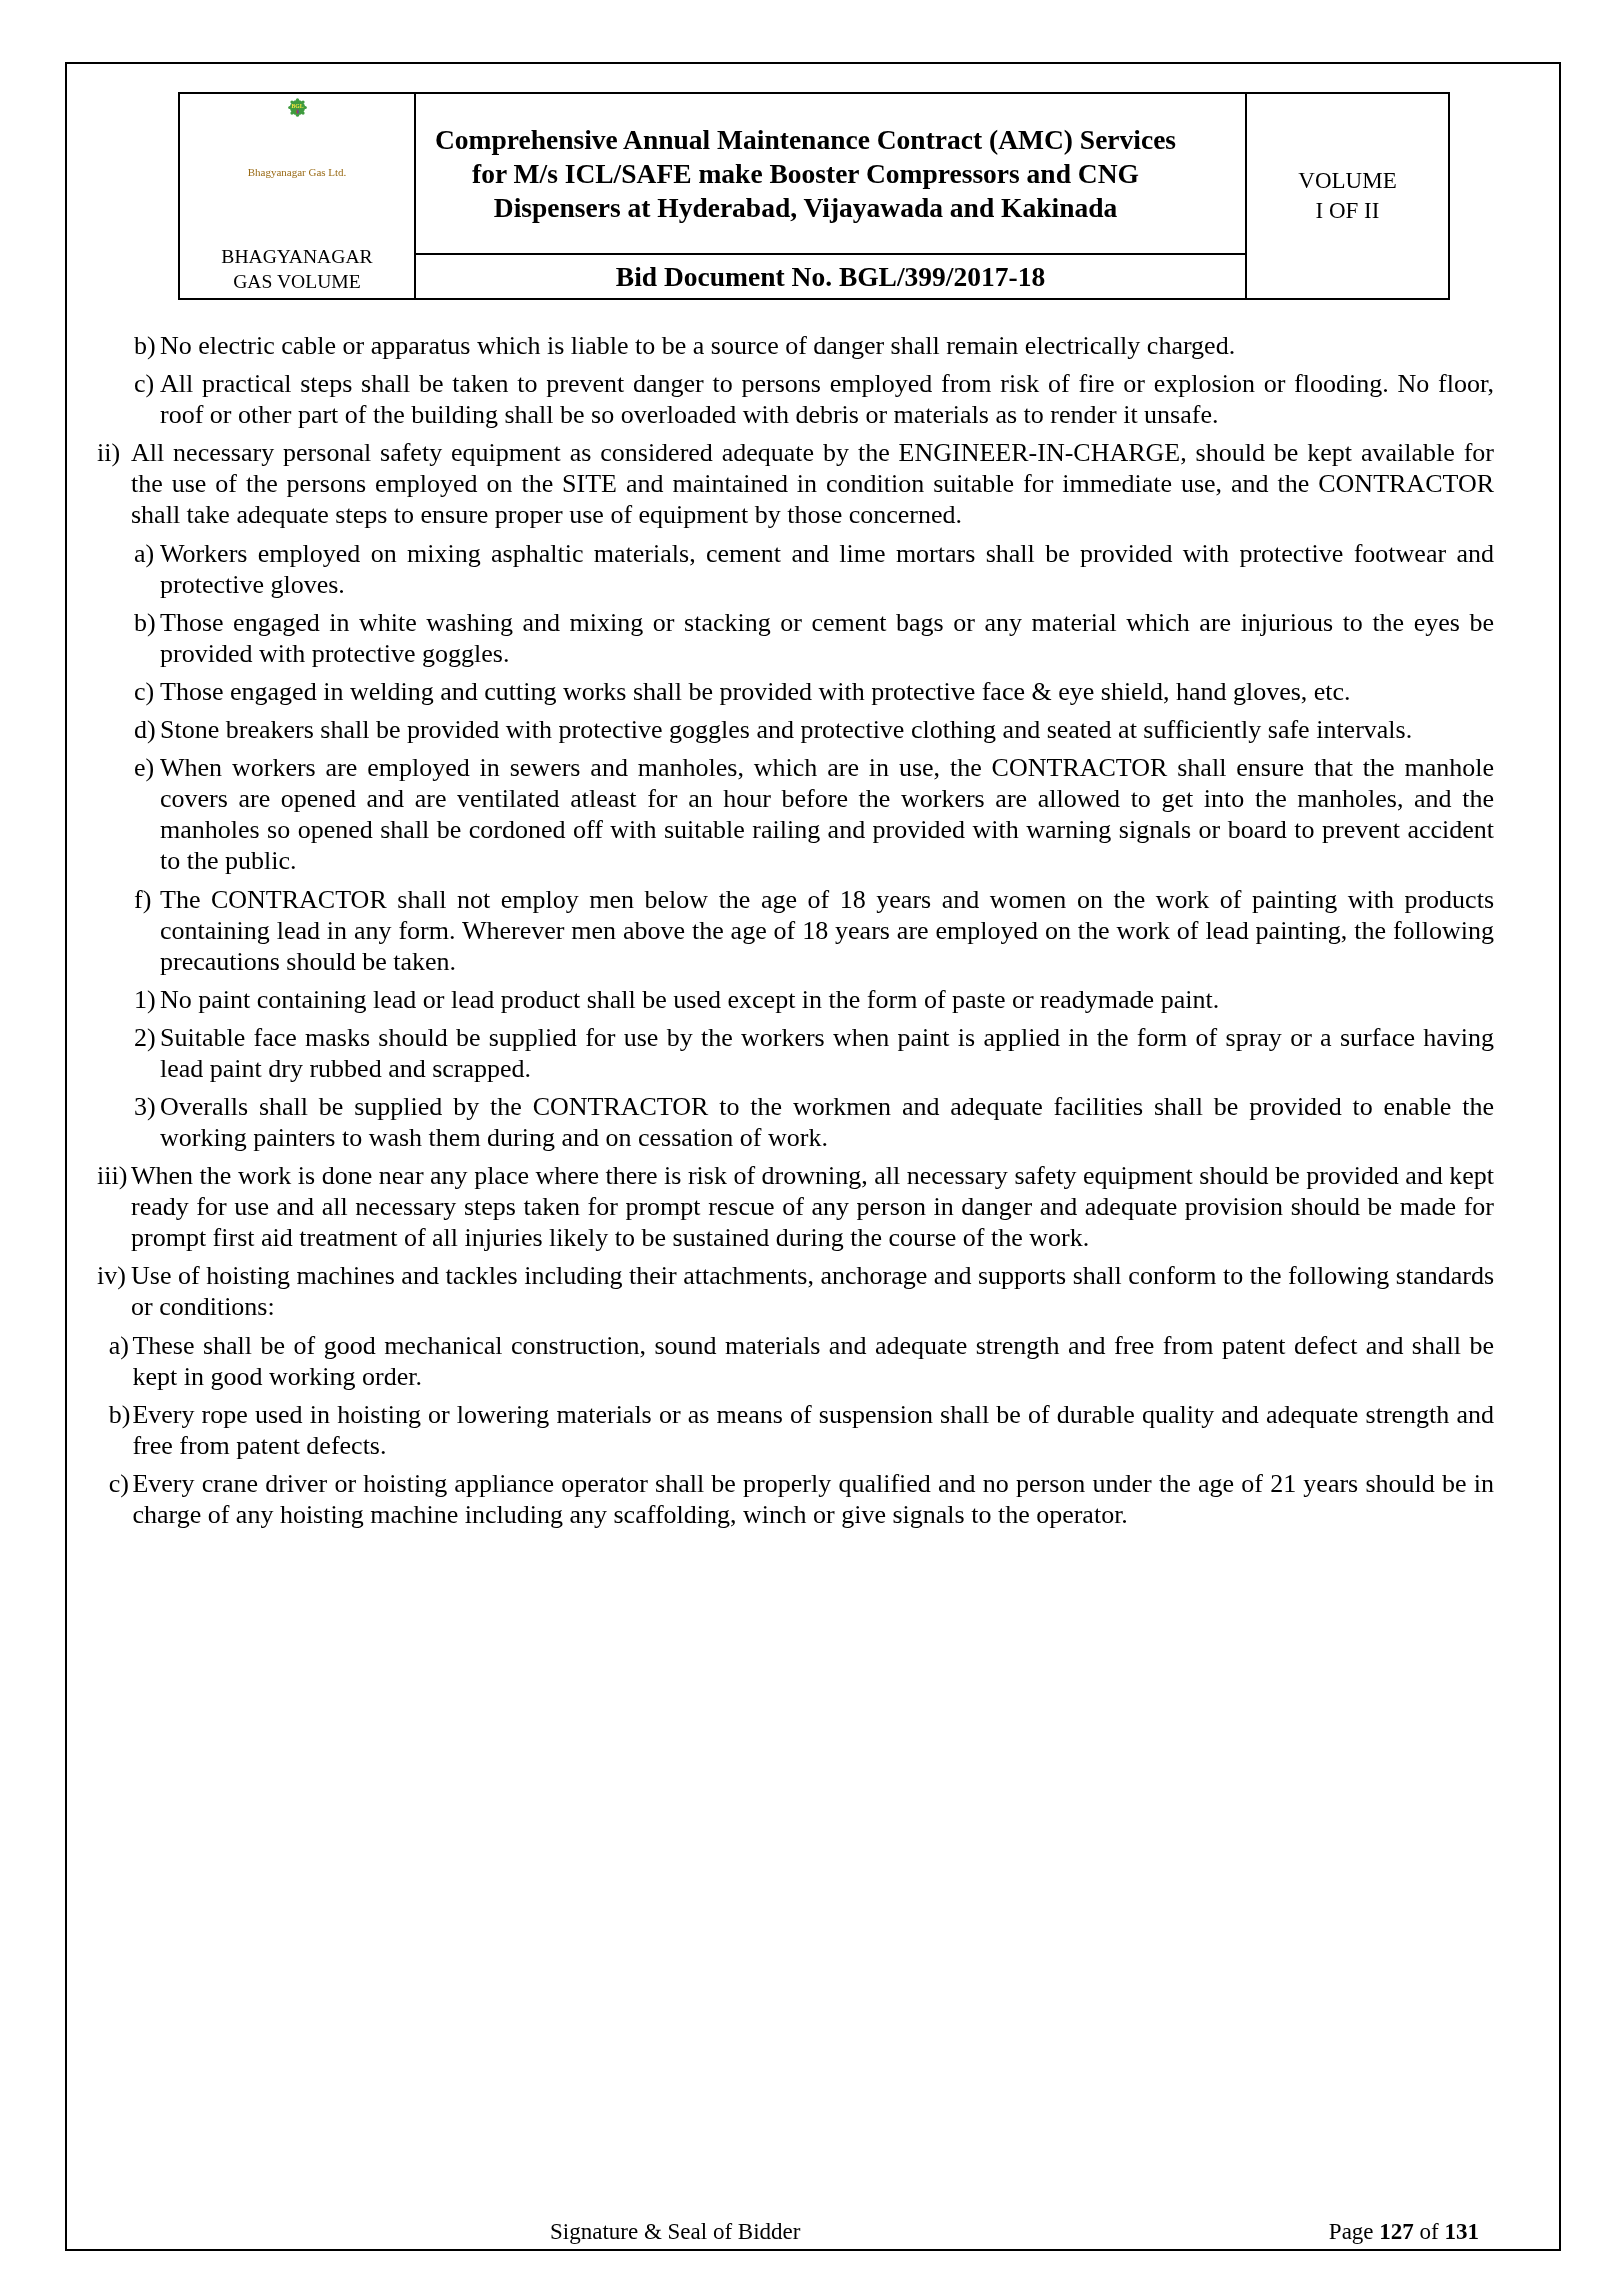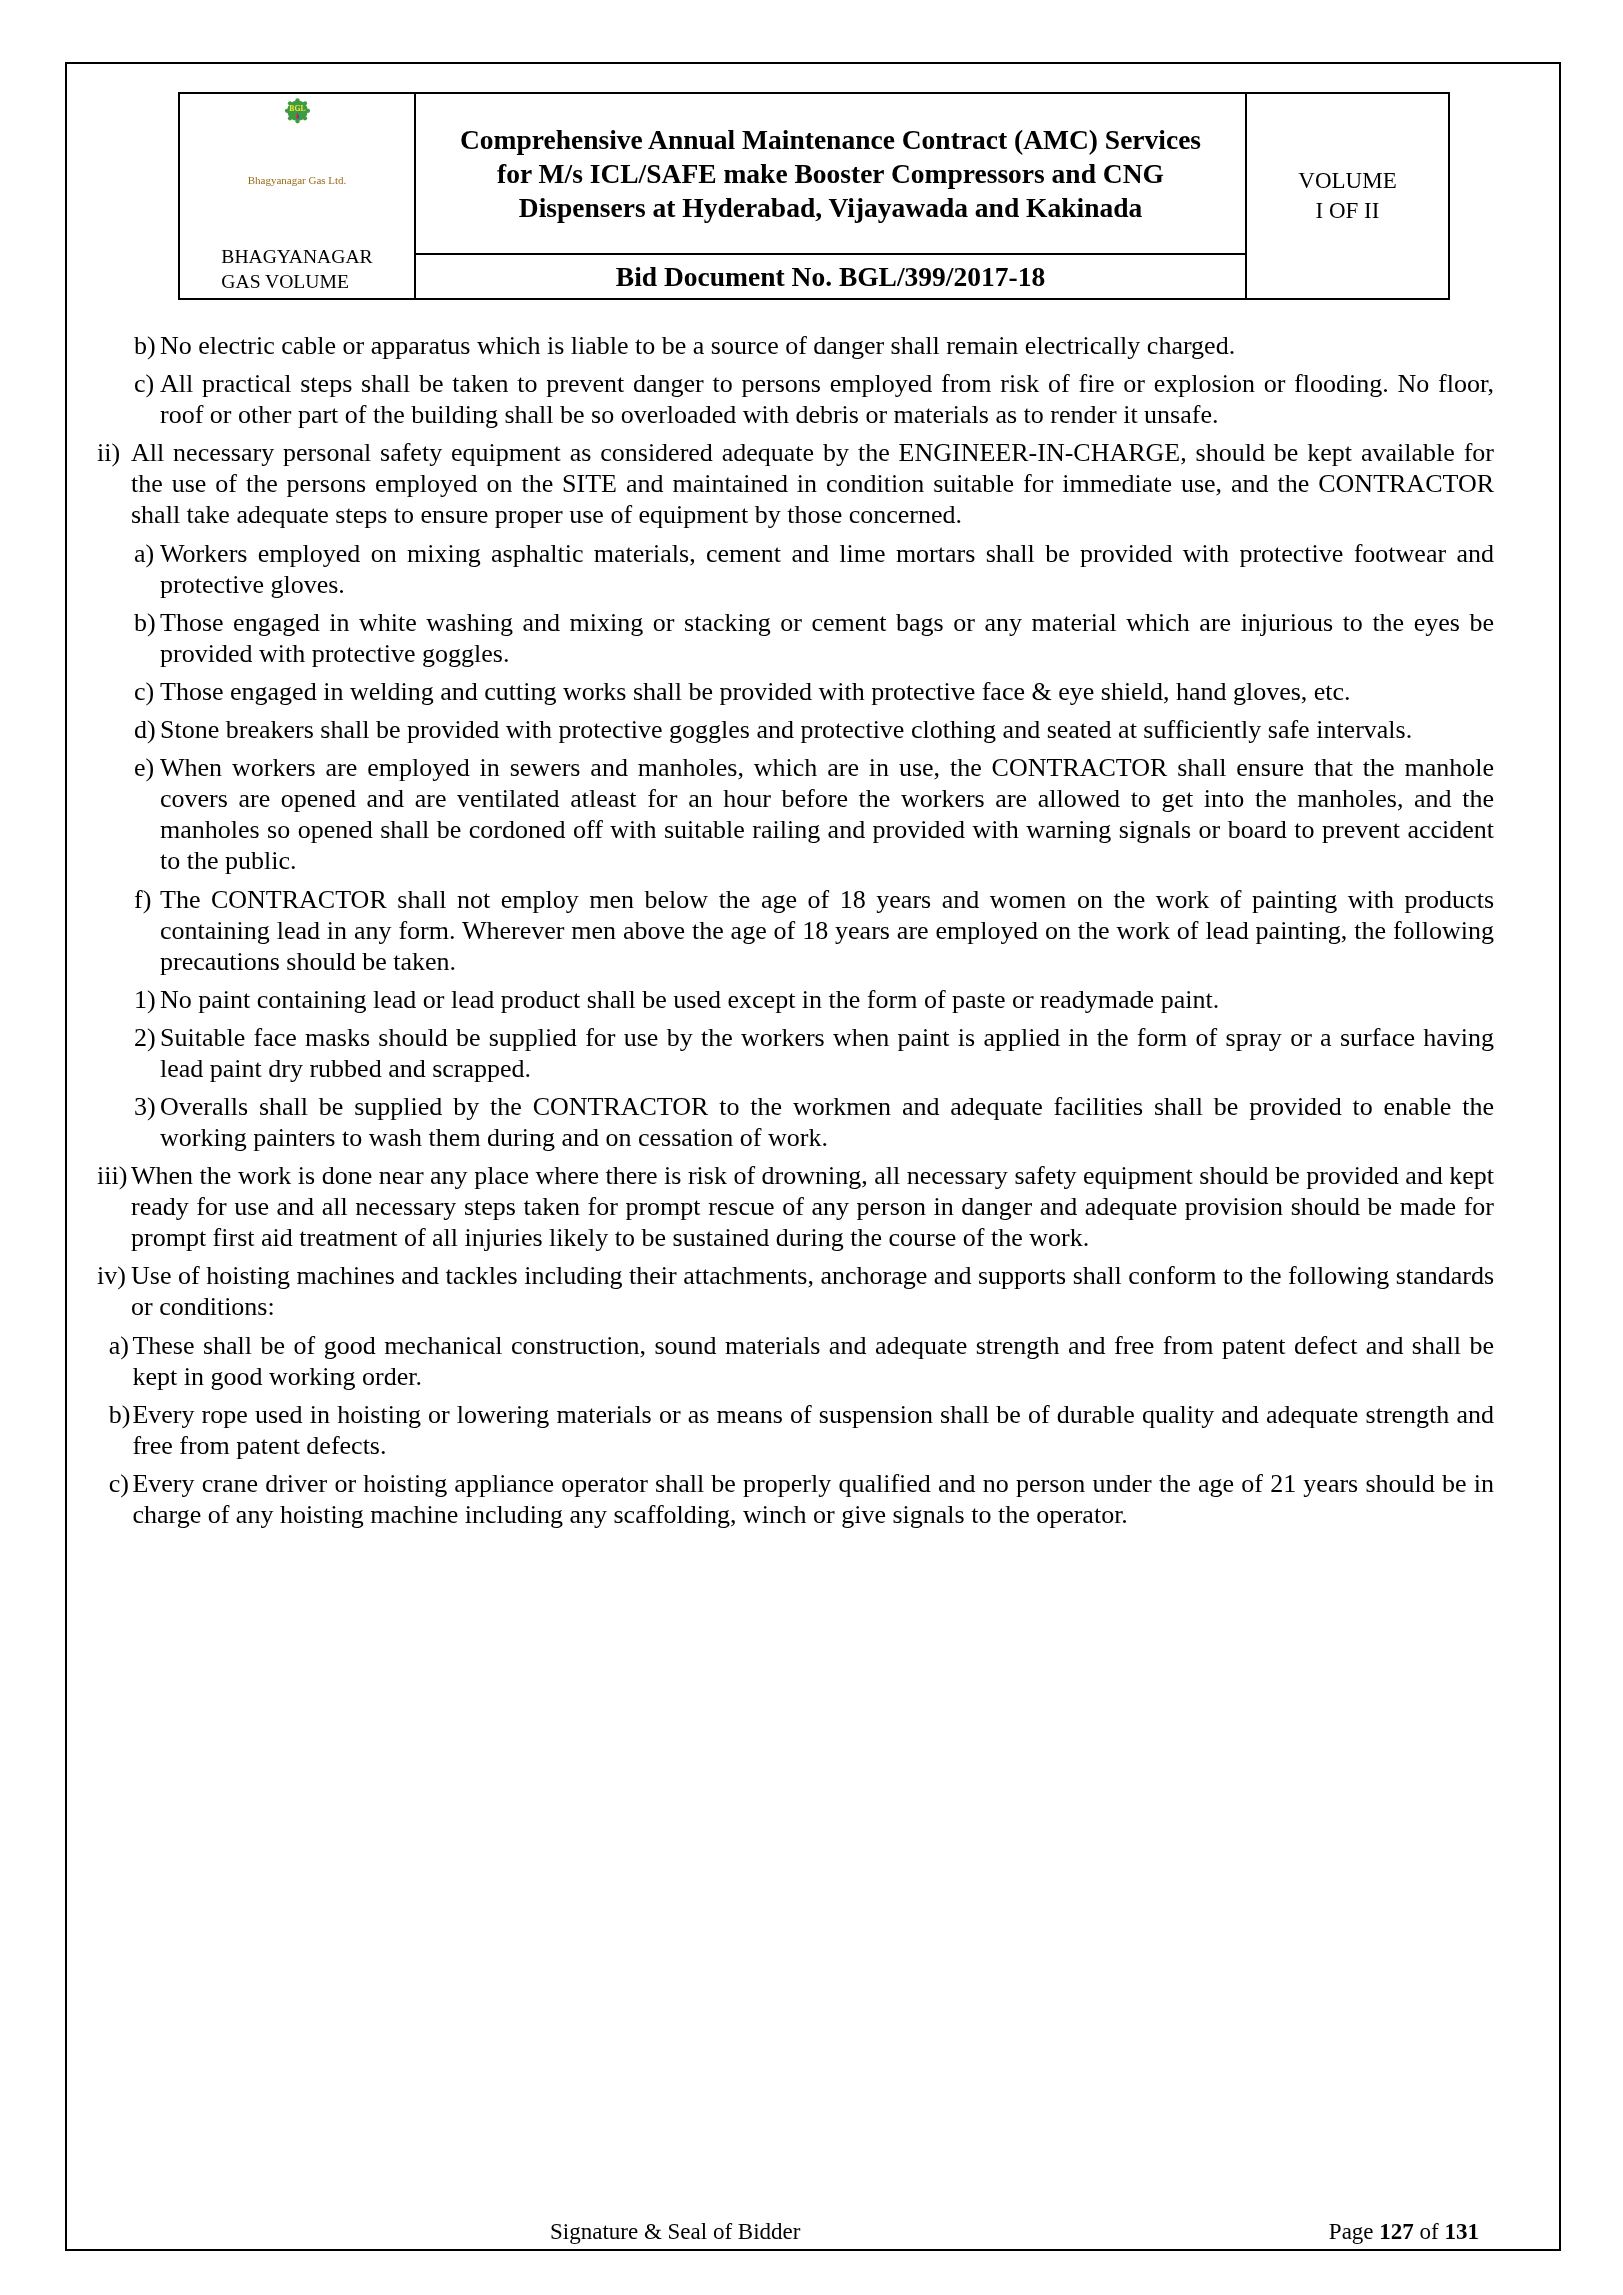--- a/index.html
+++ b/index.html
@@ -14,24 +14,24 @@
   
   .header-table {
     position:absolute; left:178px; top:92px; width:1272px; height:208px;
     border:2px solid #000; box-sizing:border-box; display:flex; background:#fff;
   }
   .logo-cell {
     width:236px; box-sizing:border-box; border-right:2px solid #000;
     display:flex; flex-direction:column; align-items:center; justify-content:center; padding:3.9px;gap:48px;
   }
   .logo-caption { font-size:11px; color:#9a6b16; margin-top:-2.6px; }
-  .org-name { font-size:19.6px; line-height:25px; margin-top:10px; }
+  .org-name { font-size:19.6px; line-height:25px; text-align:center; margin-top:18px; }
   .title-cell { flex:1; display:flex; flex-direction:column; box-sizing:border-box; }
   .title-main {
-    flex:1; display:flex; align-items:center; justify-content:center;
+    flex:1; display:flex; align-items:center; 
     text-align:center; font-weight:bold; font-size:27.5px; line-height:34px; padding:2.6px 6.5px;
   }
   .title-main span { max-width:766px; display:inline-block; }
   .title-bid {
     border-top:2px solid #000; text-align:center; font-weight:bold;
     font-size:27.5px; line-height:37px; padding:3px 0;
   }
   .volume-cell {
     width:203px; box-sizing:border-box; border-left:2px solid #000;
     display:flex; flex-direction:column; align-items:center; justify-content:center;

